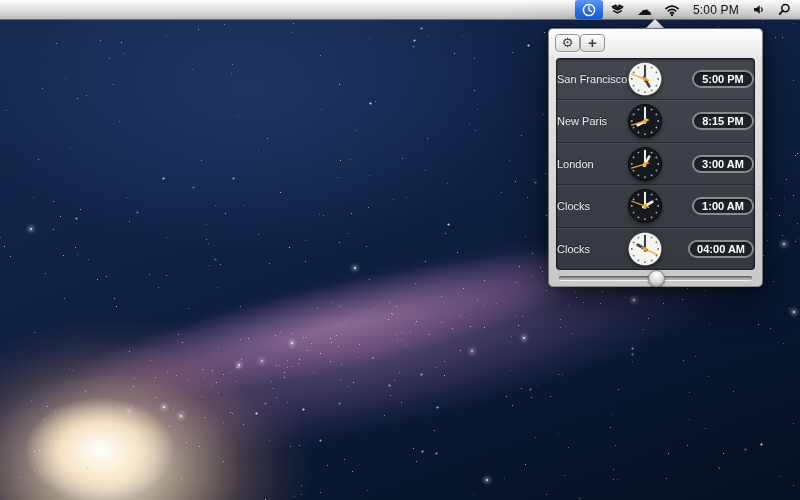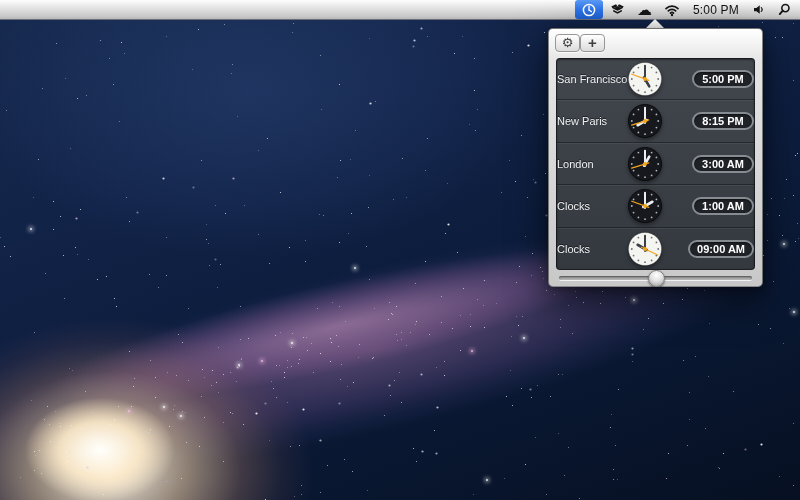--- a/index.html
+++ b/index.html
@@ -269,21 +269,21 @@
               <circle cx="11.40" cy="29.43" r="0.9" fill="#6a6d73"></circle>
               <circle cx="6.57" cy="24.60" r="0.9" fill="#6a6d73"></circle>
               <circle cx="4.80" cy="18.00" r="0.9" fill="#6a6d73"></circle>
               <circle cx="6.57" cy="11.40" r="0.9" fill="#6a6d73"></circle>
               <circle cx="11.40" cy="6.57" r="0.9" fill="#6a6d73"></circle>
               <line x1="19.73" y1="19.00" x2="10.64" y2="13.75" stroke="#3c3f45" stroke-width="2.6" stroke-linecap="round"></line>
               <line x1="18.00" y1="20.00" x2="18.00" y2="4.80" stroke="#3c3f45" stroke-width="2" stroke-linecap="round"></line>
               <line x1="14.37" y1="16.31" x2="30.69" y2="23.92" stroke="#f2a51c" stroke-width="1.2" stroke-linecap="round"></line>
               <circle cx="18" cy="18" r="2" fill="#f2a51c"></circle>
             </svg>
-            <div class="pill">09:00 AM</div>
+            <div class="pill">04:00 AM</div>
           </div>
         </div>
       <div class="panel-footer">
         <div class="slider">
           <div class="slider-track"></div>
           <div class="slider-thumb" id="slider-thumb" style="left: calc(50% - 8px);"></div>
         </div>
       </div>
     </div>
   </div>

